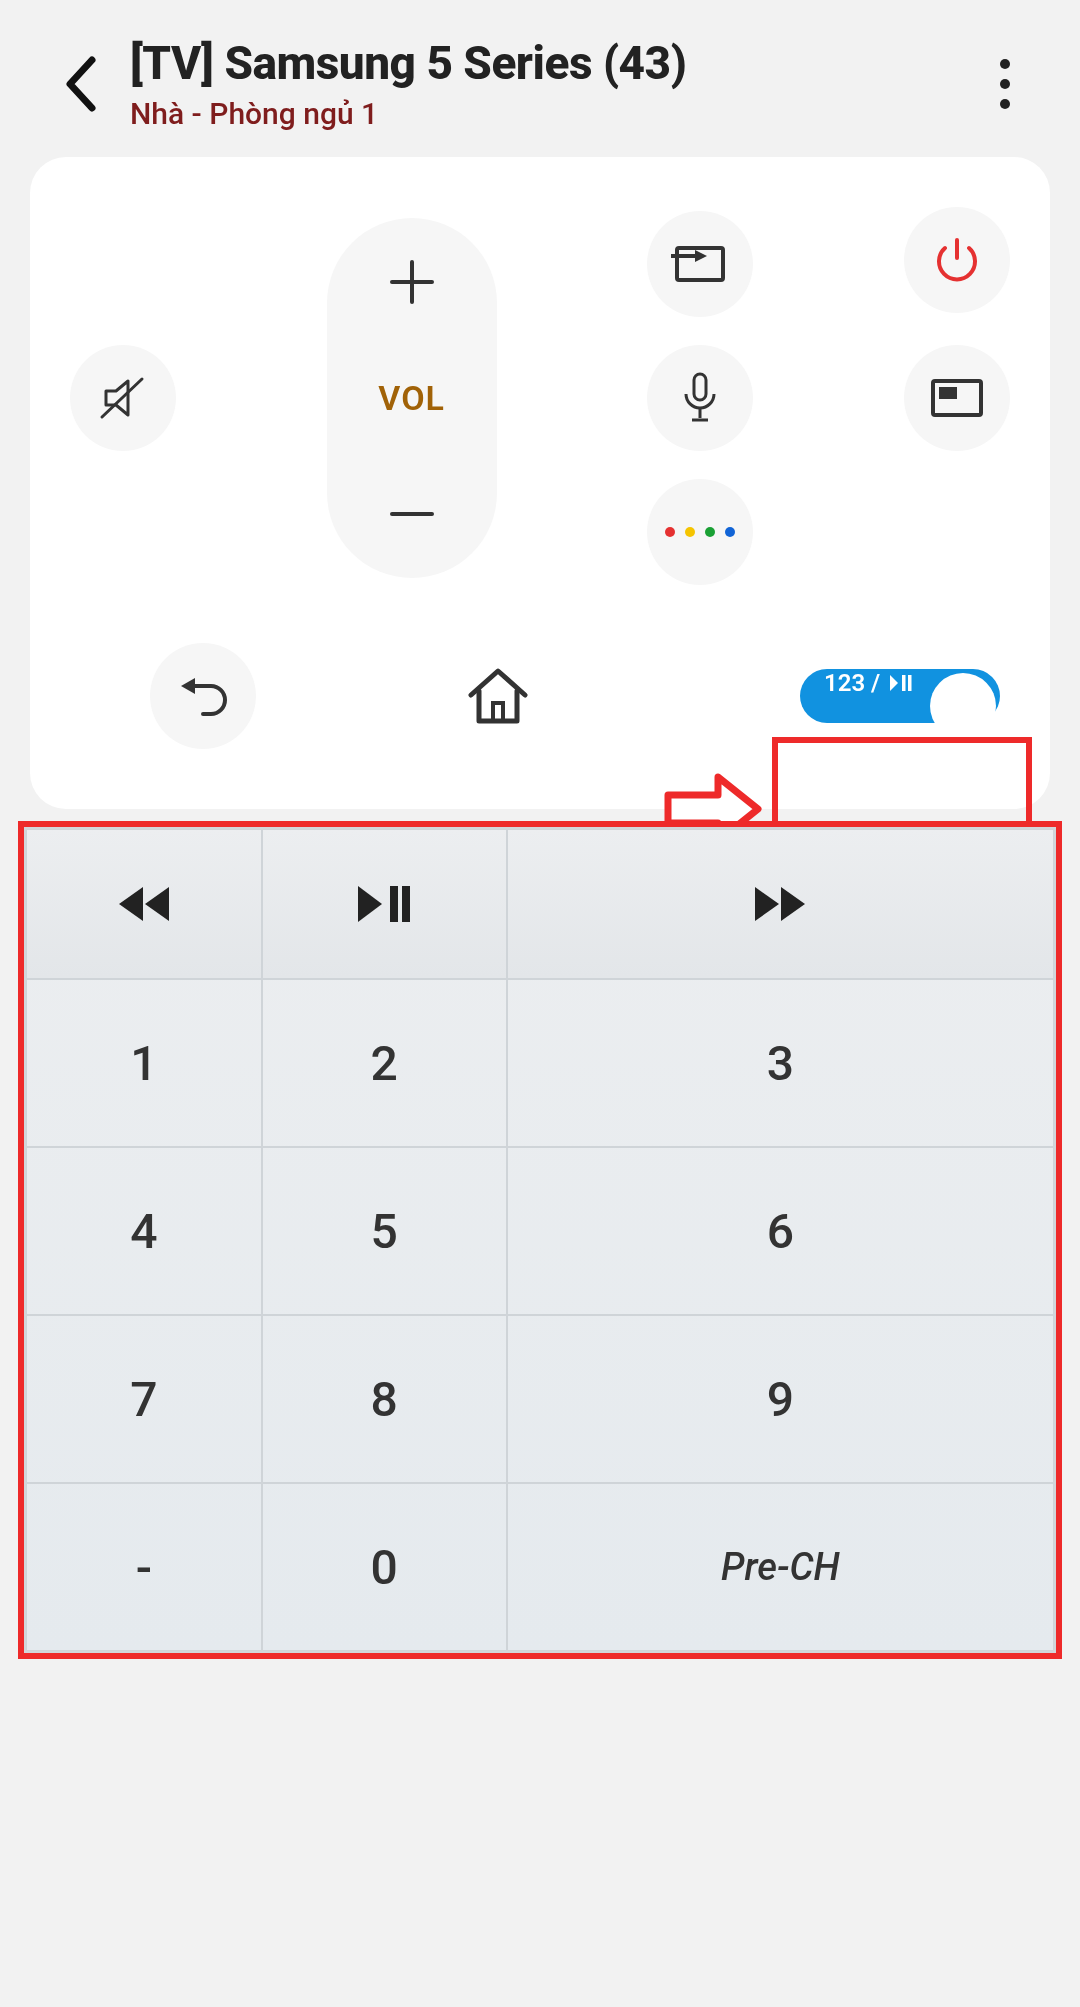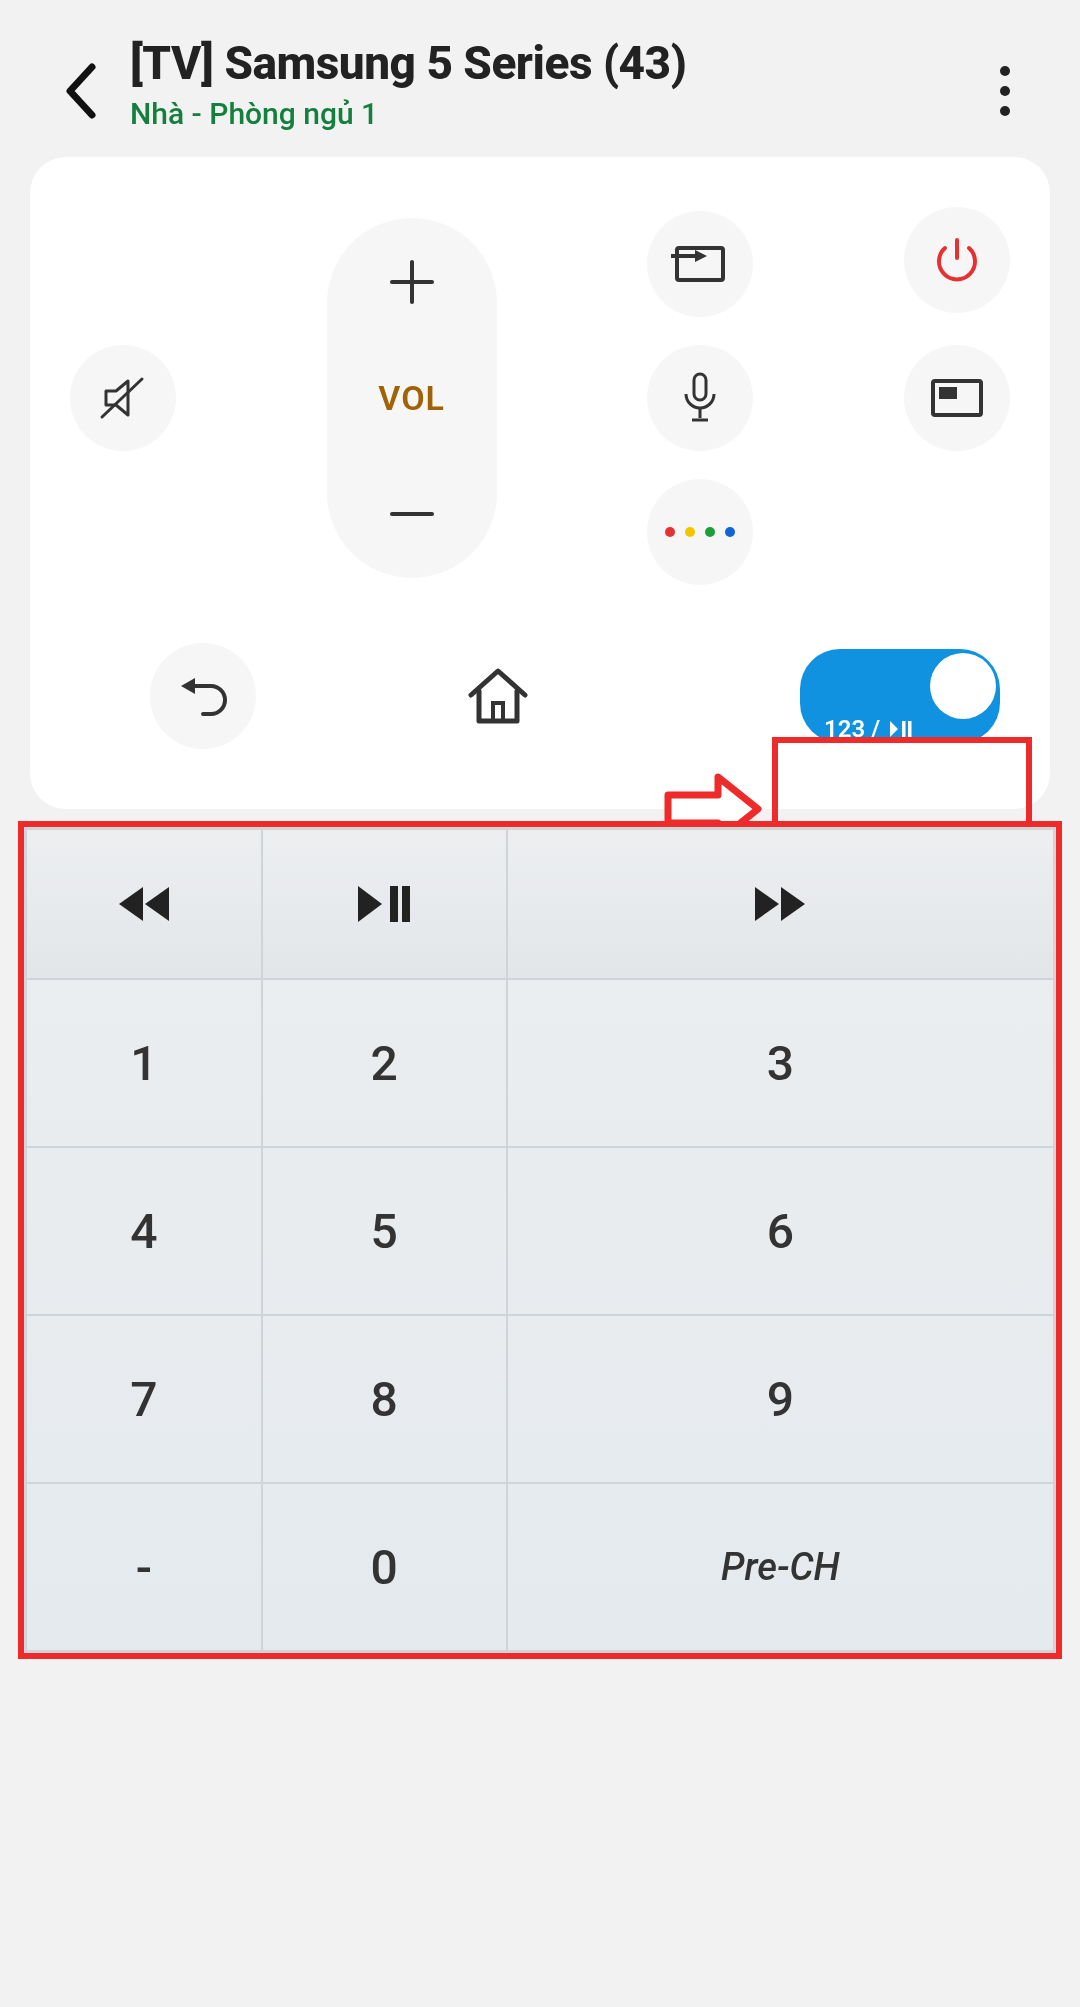--- a/index.html
+++ b/index.html
@@ -1,33 +1,33 @@
 <!DOCTYPE html>
 <html><head>
 <meta charset="utf-8">
 <style>
   * { box-sizing: border-box; margin: 0; padding: 0; }
   html, body { width: 1080px; height: 2007px; font-family: -apple-system, "Segoe UI", Roboto, Arial, sans-serif; background:#f2f2f2; color:#222; }
-  .header { display:flex; align-items:flex-end; padding: 36px 40px 26px 40px; }
+  .header { display:flex; align-items:center; padding: 36px 40px 26px 40px; }
   .back-btn { width:80px; height:80px; display:flex; align-items:center; justify-content:center; }
   .titles { flex:1; padding-left:10px; }
   .title { font-size:46px; font-weight:800; letter-spacing:-0.5px; }
-  .subtitle { font-size:30px; color:#15803d; font-weight:500; margin-top:6px; }
+  .subtitle { font-size:30px; color:#7f1d1d; font-weight:500; margin-top:6px; }
   .more-btn { width:70px; height:80px; display:flex; align-items:center; justify-content:center; }
   .card { margin: 0 30px; background:#fff; border-radius:36px; padding:50px 40px 60px 40px; position:relative; }
   .row1 { display:flex; align-items:center; justify-content:space-between; }
   .circle { background:#f6f6f6; border-radius:50%; display:flex; align-items:center; justify-content:center; }
   .c-sm { width:106px; height:106px; }
   .pill { width:170px; height:360px; background:#f6f6f6; border-radius:90px; display:flex; flex-direction:column; align-items:center; justify-content:space-between; padding:36px 0; }
   .pill .label { font-size:34px; font-weight:600; color:#a16207; letter-spacing:1px; }
   .col-mid { display:flex; flex-direction:column; align-items:center; gap:28px; }
   .col-right { display:flex; flex-direction:column; align-items:center; gap:32px; }
   .row2 { display:flex; align-items:center; justify-content:space-between; margin-top:54px; padding: 0 10px 0 80px; }
   .toggle-wrap { position:relative; }
-  .toggle { width:200px; height:94px; border-radius:40px; background:#1192e0; position:relative; display:flex; align-items:flex-end; padding-left:24px; color:#fff; font-size:24px; font-weight:600; }
+  .toggle { width:200px; height:54px; border-radius:40px; background:#1192e0; position:relative; display:flex; align-items:flex-start; padding-left:24px; color:#fff; font-size:24px; font-weight:600; }
   .toggle .knob { position:absolute; right:4px; top:4px; width:66px; height:66px; border-radius:50%; background:#fff; }
   .toggle .tlabel { display:flex; align-items:center; gap:4px; }
   .toggle .tlabel svg { margin-left:6px; }
   .highlight-box { position:absolute; border:6px solid #ee2a2a; pointer-events:none; }
   .hl-toggle { top:580px; right:18px; width:260px; height:150px; }
   .arrow { position:absolute; top:614px; right:288px; }
   .keypad-wrap { margin: 18px 24px 0 24px; position:relative; }
   .keypad { width:100%; border-collapse:separate; border-spacing:0; background:linear-gradient(180deg,#eceef0,#e5eaee); border:2px solid #d2d6da; }
   .keypad td { border:1px solid #cfd4d8; height:168px; text-align:center; font-size:48px; font-weight:500; color:#333; }
   .keypad tr:first-child td { height:150px; background: linear-gradient(180deg,#eceef0,#e3e6e9); }

